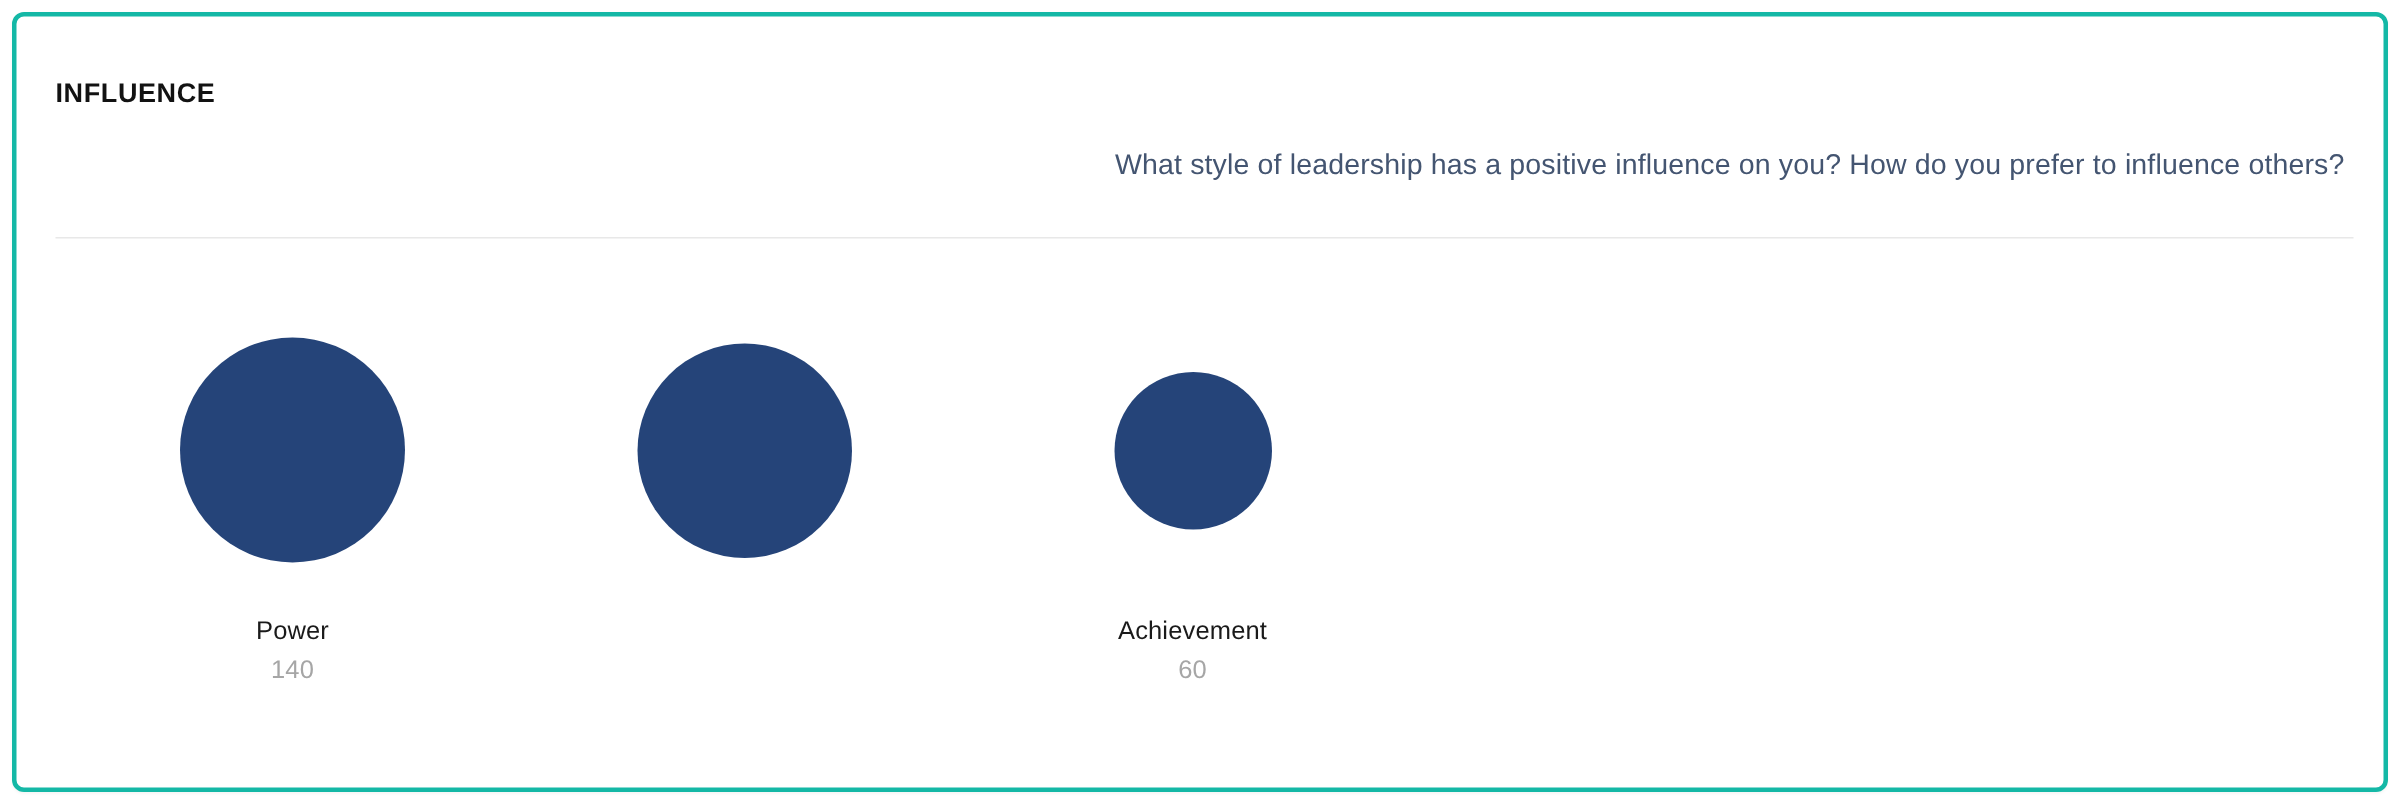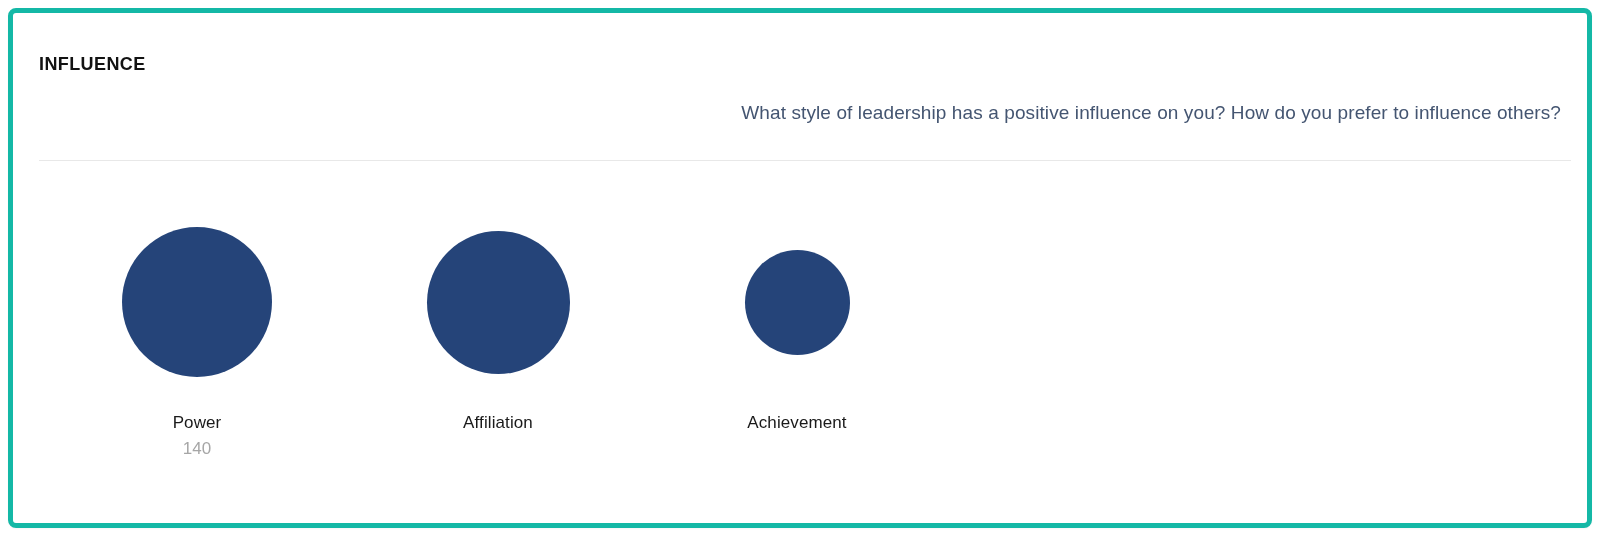--- a/index.html
+++ b/index.html
@@ -17,21 +17,21 @@
   }
 
   .card {
     position: absolute;
     left: 8px;
     top: 8px;
     width: 1584px;
     height: 520px;
     box-sizing: border-box;
     background: #ffffff;
-    border: 5px solid #14b8a6;
+    border: 3px solid #14b8a6;
     border-radius: 8px;
     box-shadow: 0 1px 2px rgba(0,0,0,0.04);
     overflow: hidden;
   }
 
   .card-header {
     position: absolute;
     left: 26px;
     top: 40px;
     right: 26px;
@@ -144,24 +144,24 @@
           <div class="bubble-circle-zone">
             <div class="bubble-circle" style="width: 150px; height: 150px; left: 75px; top: 67px; background: rgb(37, 68, 121);"></div>
           </div>
           <div class="bubble-label">Power</div>
           <div class="bubble-value">140</div>
         </div>
         <div class="bubble-item" style="left: 309px;">
           <div class="bubble-circle-zone">
             <div class="bubble-circle" style="width: 143px; height: 143px; left: 78.5px; top: 70.5px; background: rgb(37, 68, 121);"></div>
           </div>
-          <div class="bubble-label">Affiliation</div>
         </div>
         <div class="bubble-item" style="left: 608px;">
           <div class="bubble-circle-zone">
             <div class="bubble-circle" style="width: 105px; height: 105px; left: 97.5px; top: 89.5px; background: rgb(37, 68, 121);"></div>
           </div>
           <div class="bubble-label">Achievement</div>
+          <div class="bubble-value">60</div>
         </div>
       </div>
   </div>
 
 </div>
 
 </body></html>

